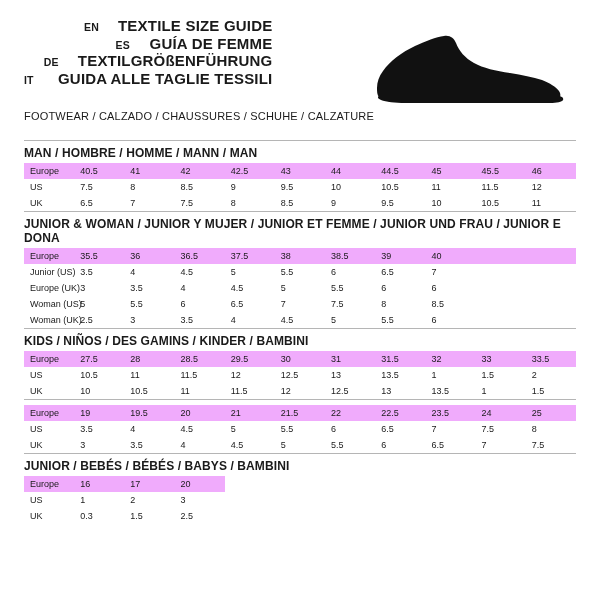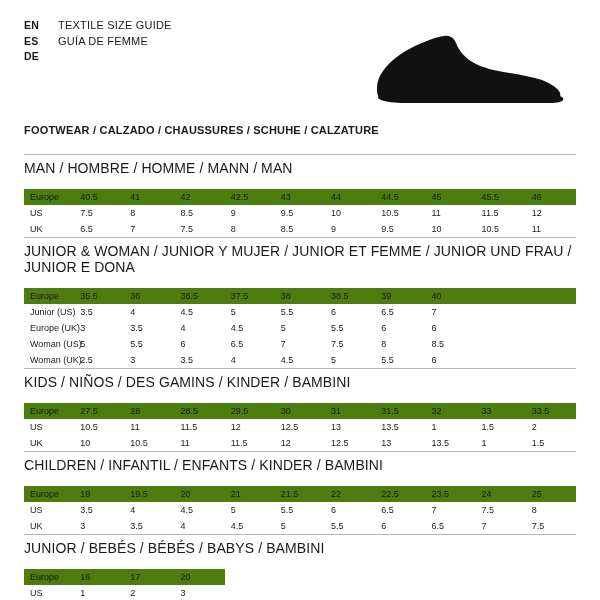--- a/index.html
+++ b/index.html
@@ -28,78 +28,78 @@
     align-items: flex-start;
     justify-content: space-between;
   }
   .lang-block {
     display: block;
   }
   .lang-row {
     display: flex;
     align-items: baseline;
     line-height: 15.5px;
+    justify-content: flex-end;
   }
   .lang-code {
     width: 34px;
     font-size: 10.5px;
     font-weight: bold;
     letter-spacing: 0.2px;
   }
   .lang-title {
-    font-size: 11px;
-    font-weight: normal;
+    font-size: 15px;
+    font-weight: bold;
     letter-spacing: 0.2px;
   }
 
   .shoe-wrap {
     width: 200px;
     height: 80px;
     margin-right: 6px;
     margin-top: 12px;
   }
   .shoe-wrap svg {
     display: block;
     width: 100%;
     height: 100%;
   }
 
   .section-title {
-    margin-top: 14px;
     font-size: 11px;
-    font-weight: bold;
+    font-weight: normal;
     letter-spacing: 0.2px;
   }
 
   
   .group {
   }
   .group-title {
-    font-size: 14px;
-    font-weight: normal;
+    font-size: 12px;
+    font-weight: bold;
     letter-spacing: 0.1px;
-    padding-bottom: 13px;
+    padding-bottom: 3px;
   }
   table.sizes {
     border-collapse: collapse;
     width: 100%;
     table-layout: fixed;
   }
   table.sizes td {
     font-size: 9px;
     height: 16px;
     padding: 0 0 0 6px;
     white-space: nowrap;
     vertical-align: middle;
   }
   table.sizes td.label {
     text-align: left;
   }
   table.sizes tr.shaded td {
-    background: #4d7c0f;
+    background: #f0abfc;
   }
   table.sizes tr.plain td {
     background: #ffffff;
   }
   .group.first-group {
     margin-top: 18px;
   }
   .group-rule {
     border-top: 1px solid #b5b5b5;
     margin-bottom: 5px;
@@ -115,20 +115,25 @@
       <div class="lang-row">
         <span class="lang-code">EN</span>
         <span class="lang-title">TEXTILE SIZE GUIDE</span>
       </div>
       <div class="lang-row">
         <span class="lang-code">ES</span>
         <span class="lang-title">GUÍA DE FEMME</span>
       </div>
       <div class="lang-row">
         <span class="lang-code">DE</span>
+        <span class="lang-title">TEXTILGRÖßENFÜHRUNG</span>
+      </div>
+      <div class="lang-row">
+        <span class="lang-code">IT</span>
+        <span class="lang-title">GUIDA ALLE TAGLIE TESSILI</span>
       </div>
     </div>
 
     <div class="shoe-wrap">
       <svg viewBox="0 0 200 80" xmlns="http://www.w3.org/2000/svg">
         <path fill="#111111" d="M7,58 C7,52 9,46 13,41 C20,31 32,22 45,16 C56,11 66,7 74,6 C80,5 84,8 86,13 C89,21 95,28 104,33 C113,38 126,41 140,43 C152,45 163,47 172,50 C180,53 186,57 189,61 C191,64 191,67 188,69 C184,71 176,72 166,72 L28,72 C19,72 12,70 9,67 C7,65 7,61 7,58 Z"></path>
         <path fill="#111111" d="M188,66 C192,66 194,68 193,70 C192,72 187,73 180,73 L35,73 C25,73 16,72 11,70 C8,69 7,67 9,66 Z"></path>
       </svg>
     </div>
   </div>
@@ -300,21 +305,20 @@
         <td>13.5</td>
         <td>1</td>
         <td>1.5</td>
       </tr>
     </tbody>
       </table>
   </div>
 
   <div class="group">
     <div class="group-rule"></div>
-    <div class="group-title">CHILDREN / INFANTIL / ENFANTS / KINDER / BAMBINI</div>
     <table class="sizes">
       <tbody>
           <tr class="shaded">
         <td class="label">Europe</td>
         <td>19</td>
         <td>19.5</td>
         <td>20</td>
         <td>21</td>
         <td>21.5</td>
         <td>22</td>

